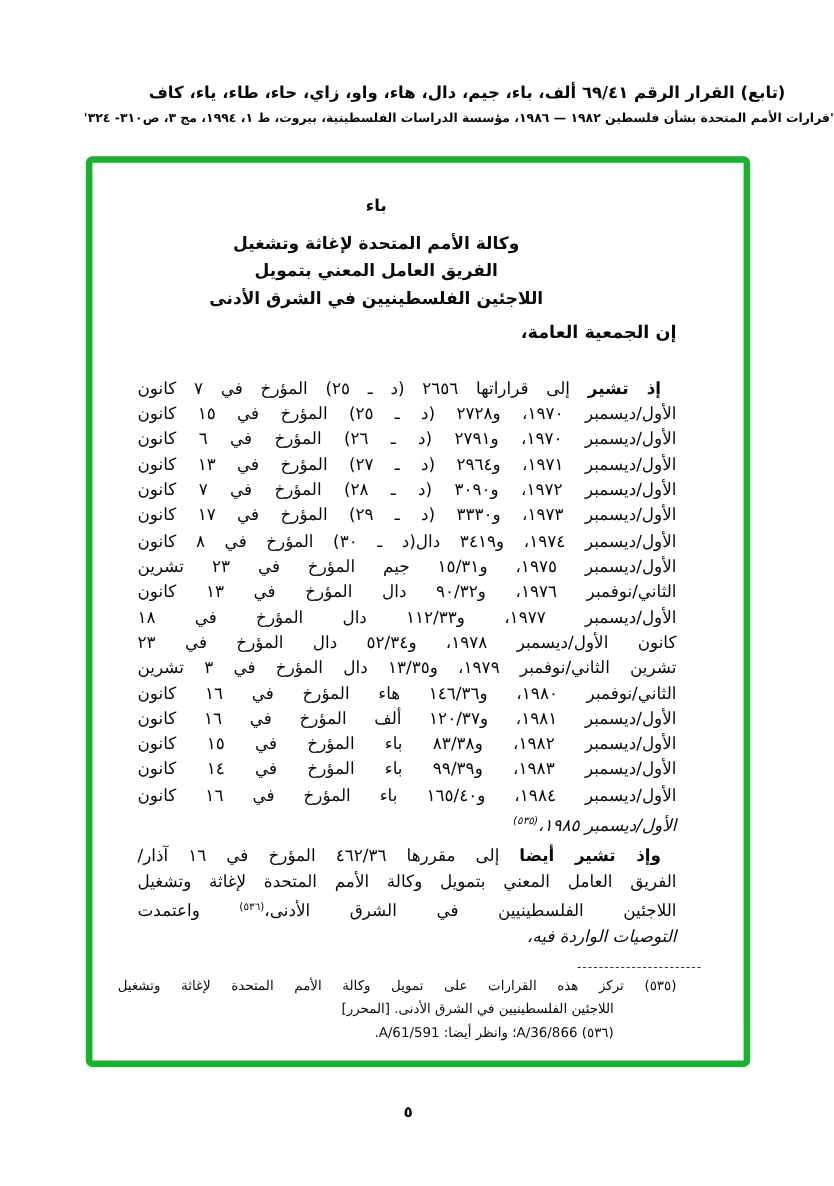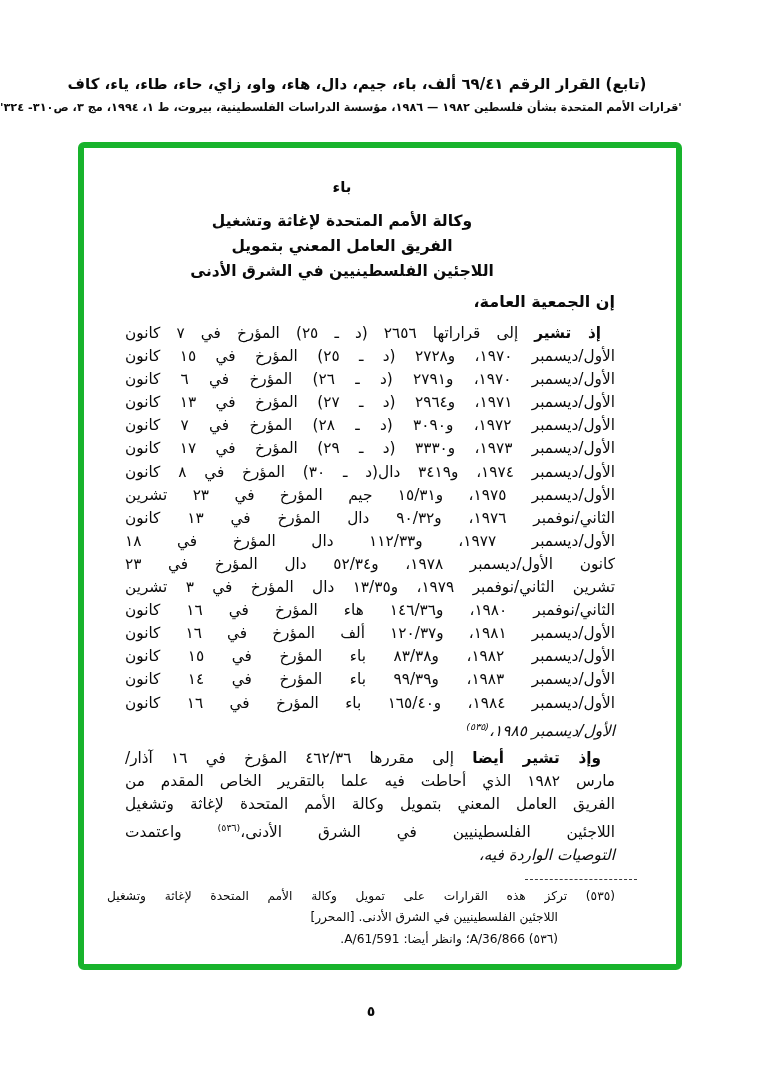--- a/index.html
+++ b/index.html
@@ -1,38 +1,38 @@
 <!DOCTYPE html>
 <html lang="ar"><head>
 <meta charset="utf-8">
 <style>
   html,body { margin:0; padding:0; background:#ffffff; }
   .page {
     position:relative; width:758px; height:1078px; background:#fff;
     font-family:"DejaVu Sans", sans-serif; direction:rtl; color:#0a0a0a;
     overflow:hidden;
   }
-  .hdr1 { position:absolute; top:75px; left:0; width:714px; text-align:center;
+  .hdr1 { position:absolute; top:75px; left:0; width:714px; text-align:right;
           font-size:15px; font-weight:bold; }
-  .hdr2 { position:absolute; top:101px; left:0; width:758px; text-align:left;
+  .hdr2 { position:absolute; top:101px; left:0; width:758px; text-align:right;
           font-size:11.3px; font-weight:bold; }
   .frame { position:absolute; left:78px; top:142px; width:604px; height:828px;
            box-sizing:border-box; border:6px solid #18b32c; border-radius:6px; }
   .section-letter { position:absolute; left:125px; top:178px; width:434px;
           text-align:center; font-weight:bold; font-size:15px; }
   .title-block { position:absolute; left:125px; top:209px; width:434px; }
   .tl { text-align:center; font-weight:bold; font-size:15.5px; line-height:25px; }
   .opening { position:absolute; left:125px; top:292px; width:490px;
           text-align:right; font-weight:bold; font-size:16px; }
   .para { position:absolute; left:125px; width:490px; font-size:15.3px;
           line-height:23.1px; }
   .para1 { top:322px; }
   .para2 { top:747px; }
   .ln { text-align:justify; text-align-last:justify; }
-  .ln.ln-first { text-indent:14px; }
+  .ln.ln-first { text-indent:14px;margin-top:20px; }
   .ln.ln-last { text-align:left; text-align-last:right;font-style:italic; }
   sup { font-size:9.5px; }
   .fnsep { position:absolute; left:525px; top:879px; width:112px; height:0;
           border-top:1.5px dashed #3a3a3a; }
   .footnotes { position:absolute; left:107px; top:886px; width:508px;
           font-size:12.2px; line-height:21.3px; }
   .fn { }
   .fn.ln-first { text-align:justify; text-align-last:justify; }
   .fn:not(.ln-first) { padding-right:57px; box-sizing:border-box; }
   .pageno { position:absolute; top:1003px; left:0; width:742px;
@@ -77,21 +77,20 @@
       <div class="ln">الأول/ديسمبر ١٩٨١، و١٢٠/٣٧ ألف المؤرخ في ١٦ كانون</div>
       <div class="ln">الأول/ديسمبر ١٩٨٢، و٨٣/٣٨ باء المؤرخ في ١٥ كانون</div>
       <div class="ln">الأول/ديسمبر ١٩٨٣، و٩٩/٣٩ باء المؤرخ في ١٤ كانون</div>
       <div class="ln">الأول/ديسمبر ١٩٨٤، و١٦٥/٤٠ باء المؤرخ في ١٦ كانون</div>
       <div class="ln ln-last">الأول/ديسمبر ١٩٨٥،<sup>(٥٣٥)</sup></div>
     </div>
 
   <div class="para para2">
 
   <div class="ln ln-first"><b>وإذ تشير أيضا</b> إلى مقررها ٤٦٢/٣٦ المؤرخ في ١٦ آذار/</div>
-      <div class="ln">مارس ١٩٨٢ الذي أحاطت فيه علما بالتقرير الخاص المقدم من</div>
       <div class="ln">الفريق العامل المعني بتمويل وكالة الأمم المتحدة لإغاثة وتشغيل</div>
       <div class="ln">اللاجئين الفلسطينيين في الشرق الأدنى،<sup>(٥٣٦)</sup> واعتمدت</div>
       <div class="ln ln-last">التوصيات الواردة فيه،</div>
     </div>
 
   <div class="fnsep"></div>
 
   <div class="footnotes">
 
   <div class="fn ln-first">(٥٣٥) تركز هذه القرارات على تمويل وكالة الأمم المتحدة لإغاثة وتشغيل</div>

